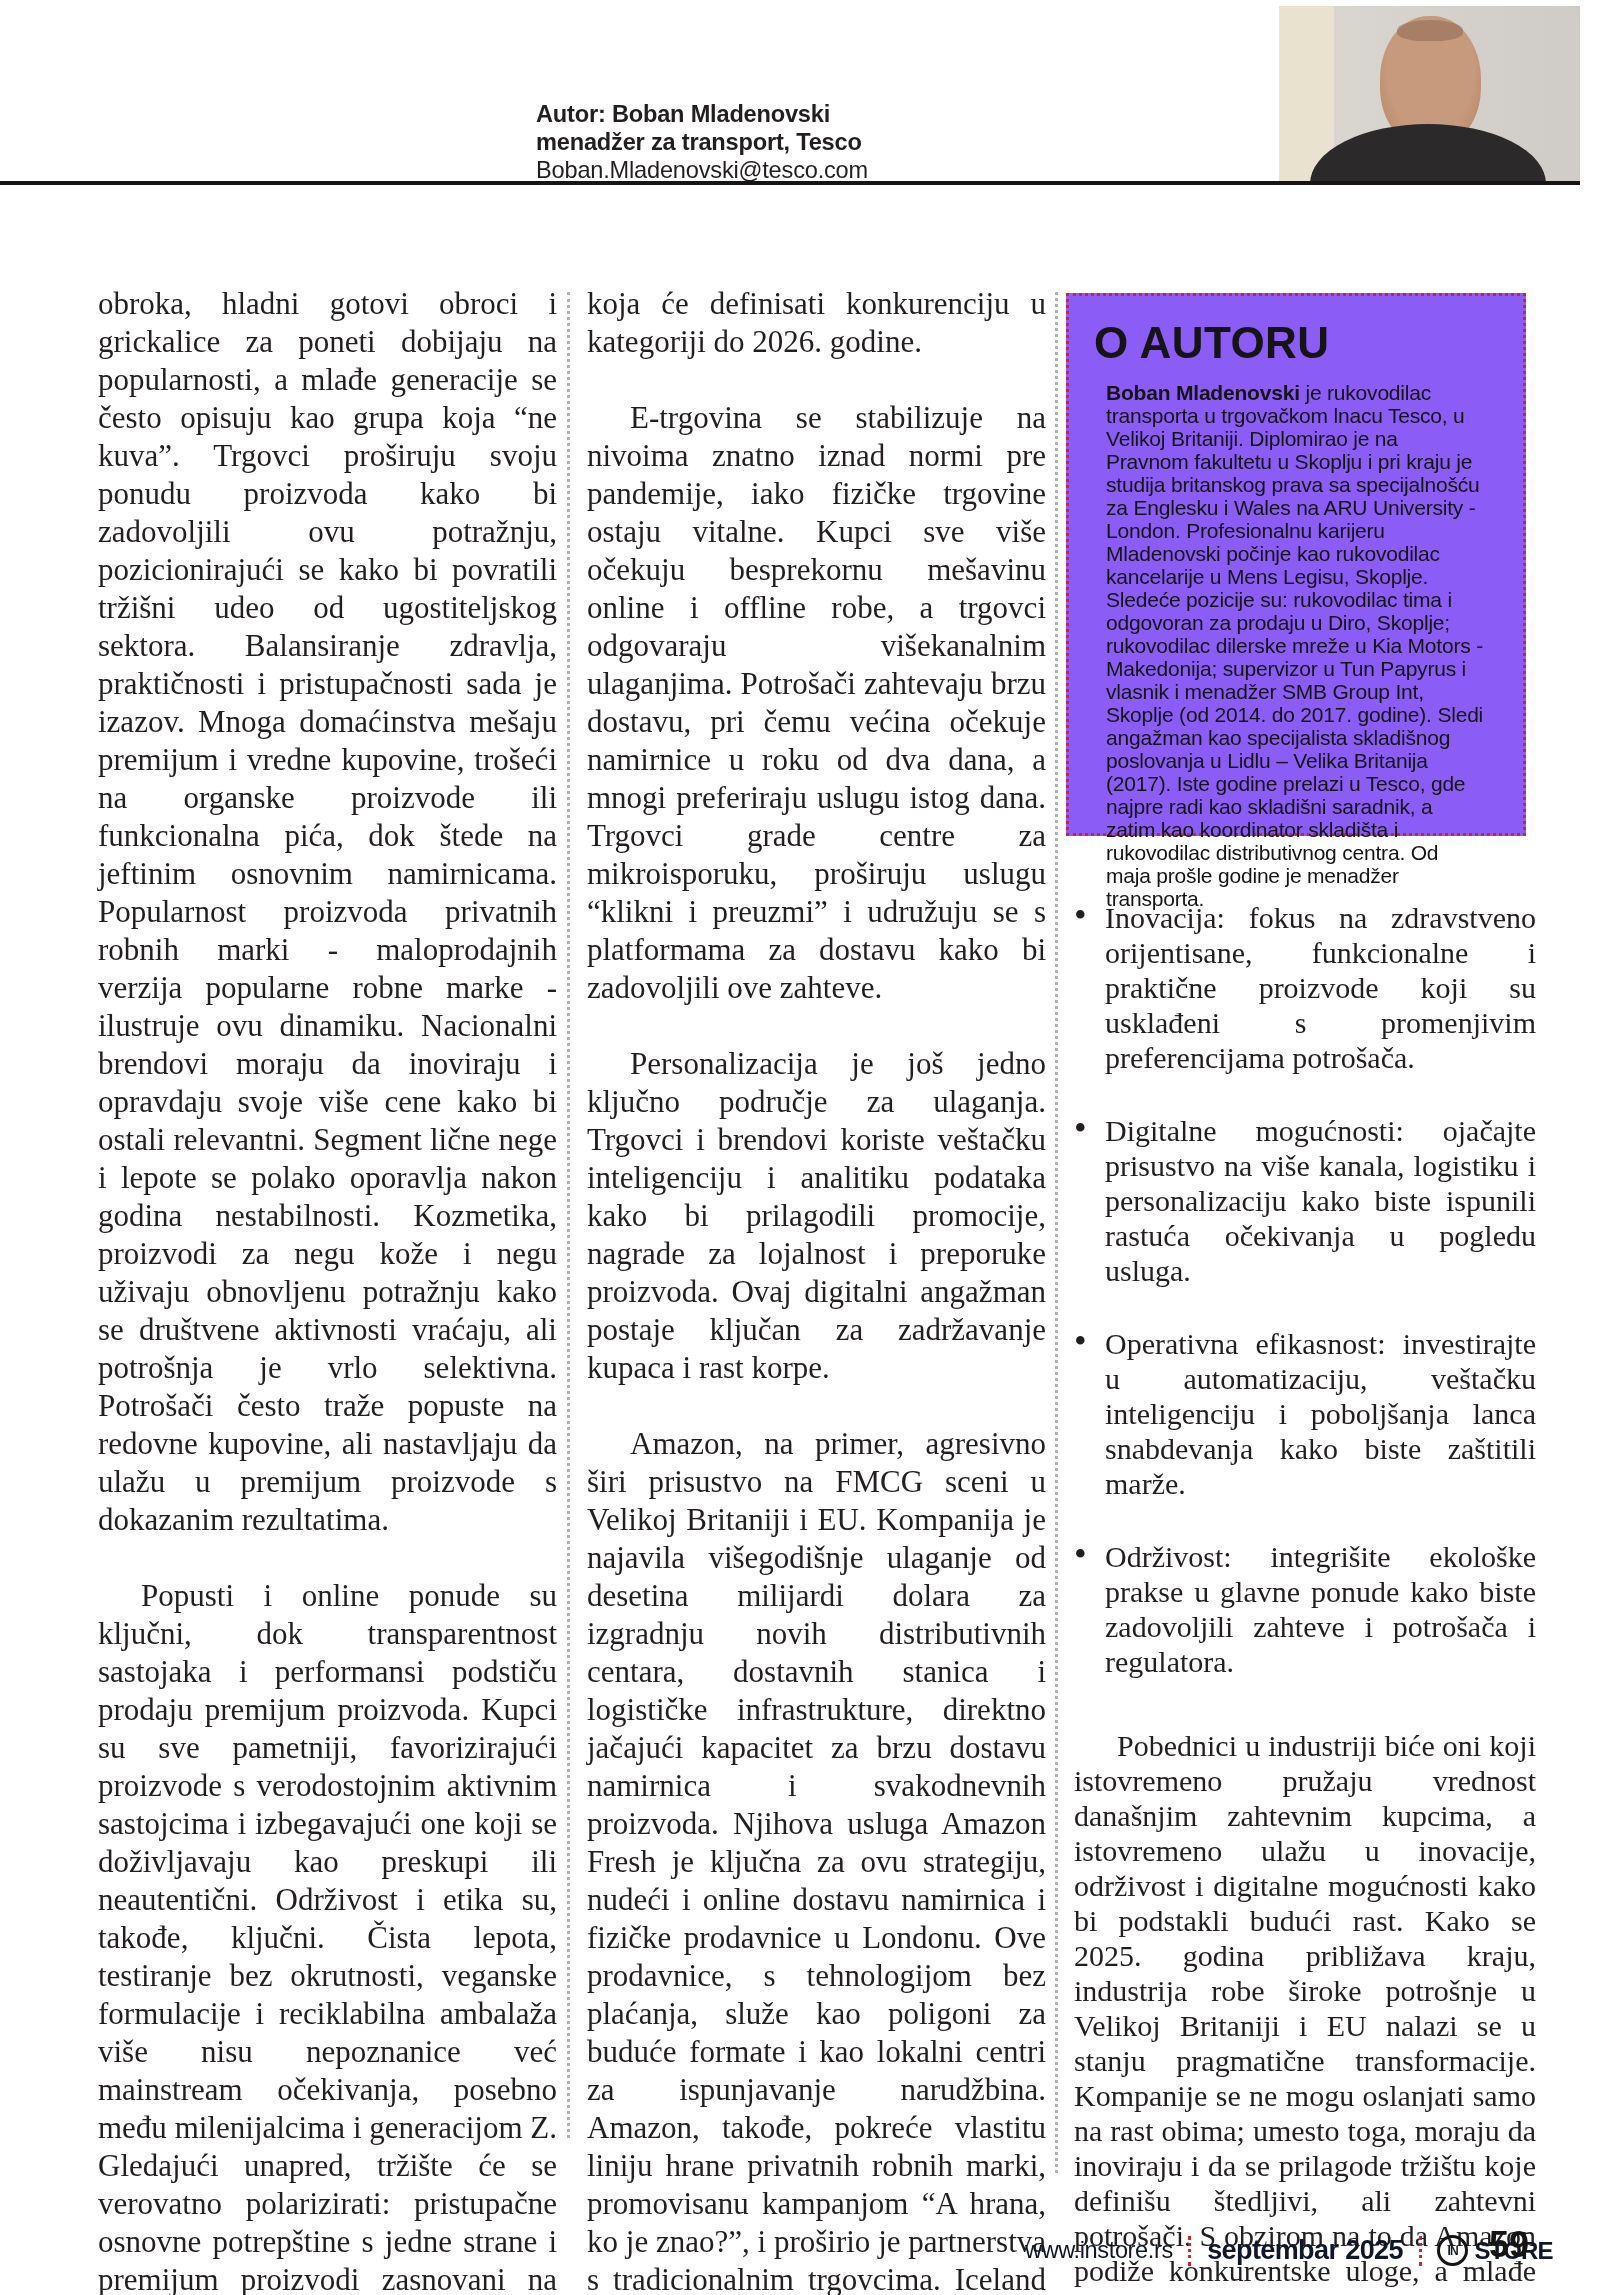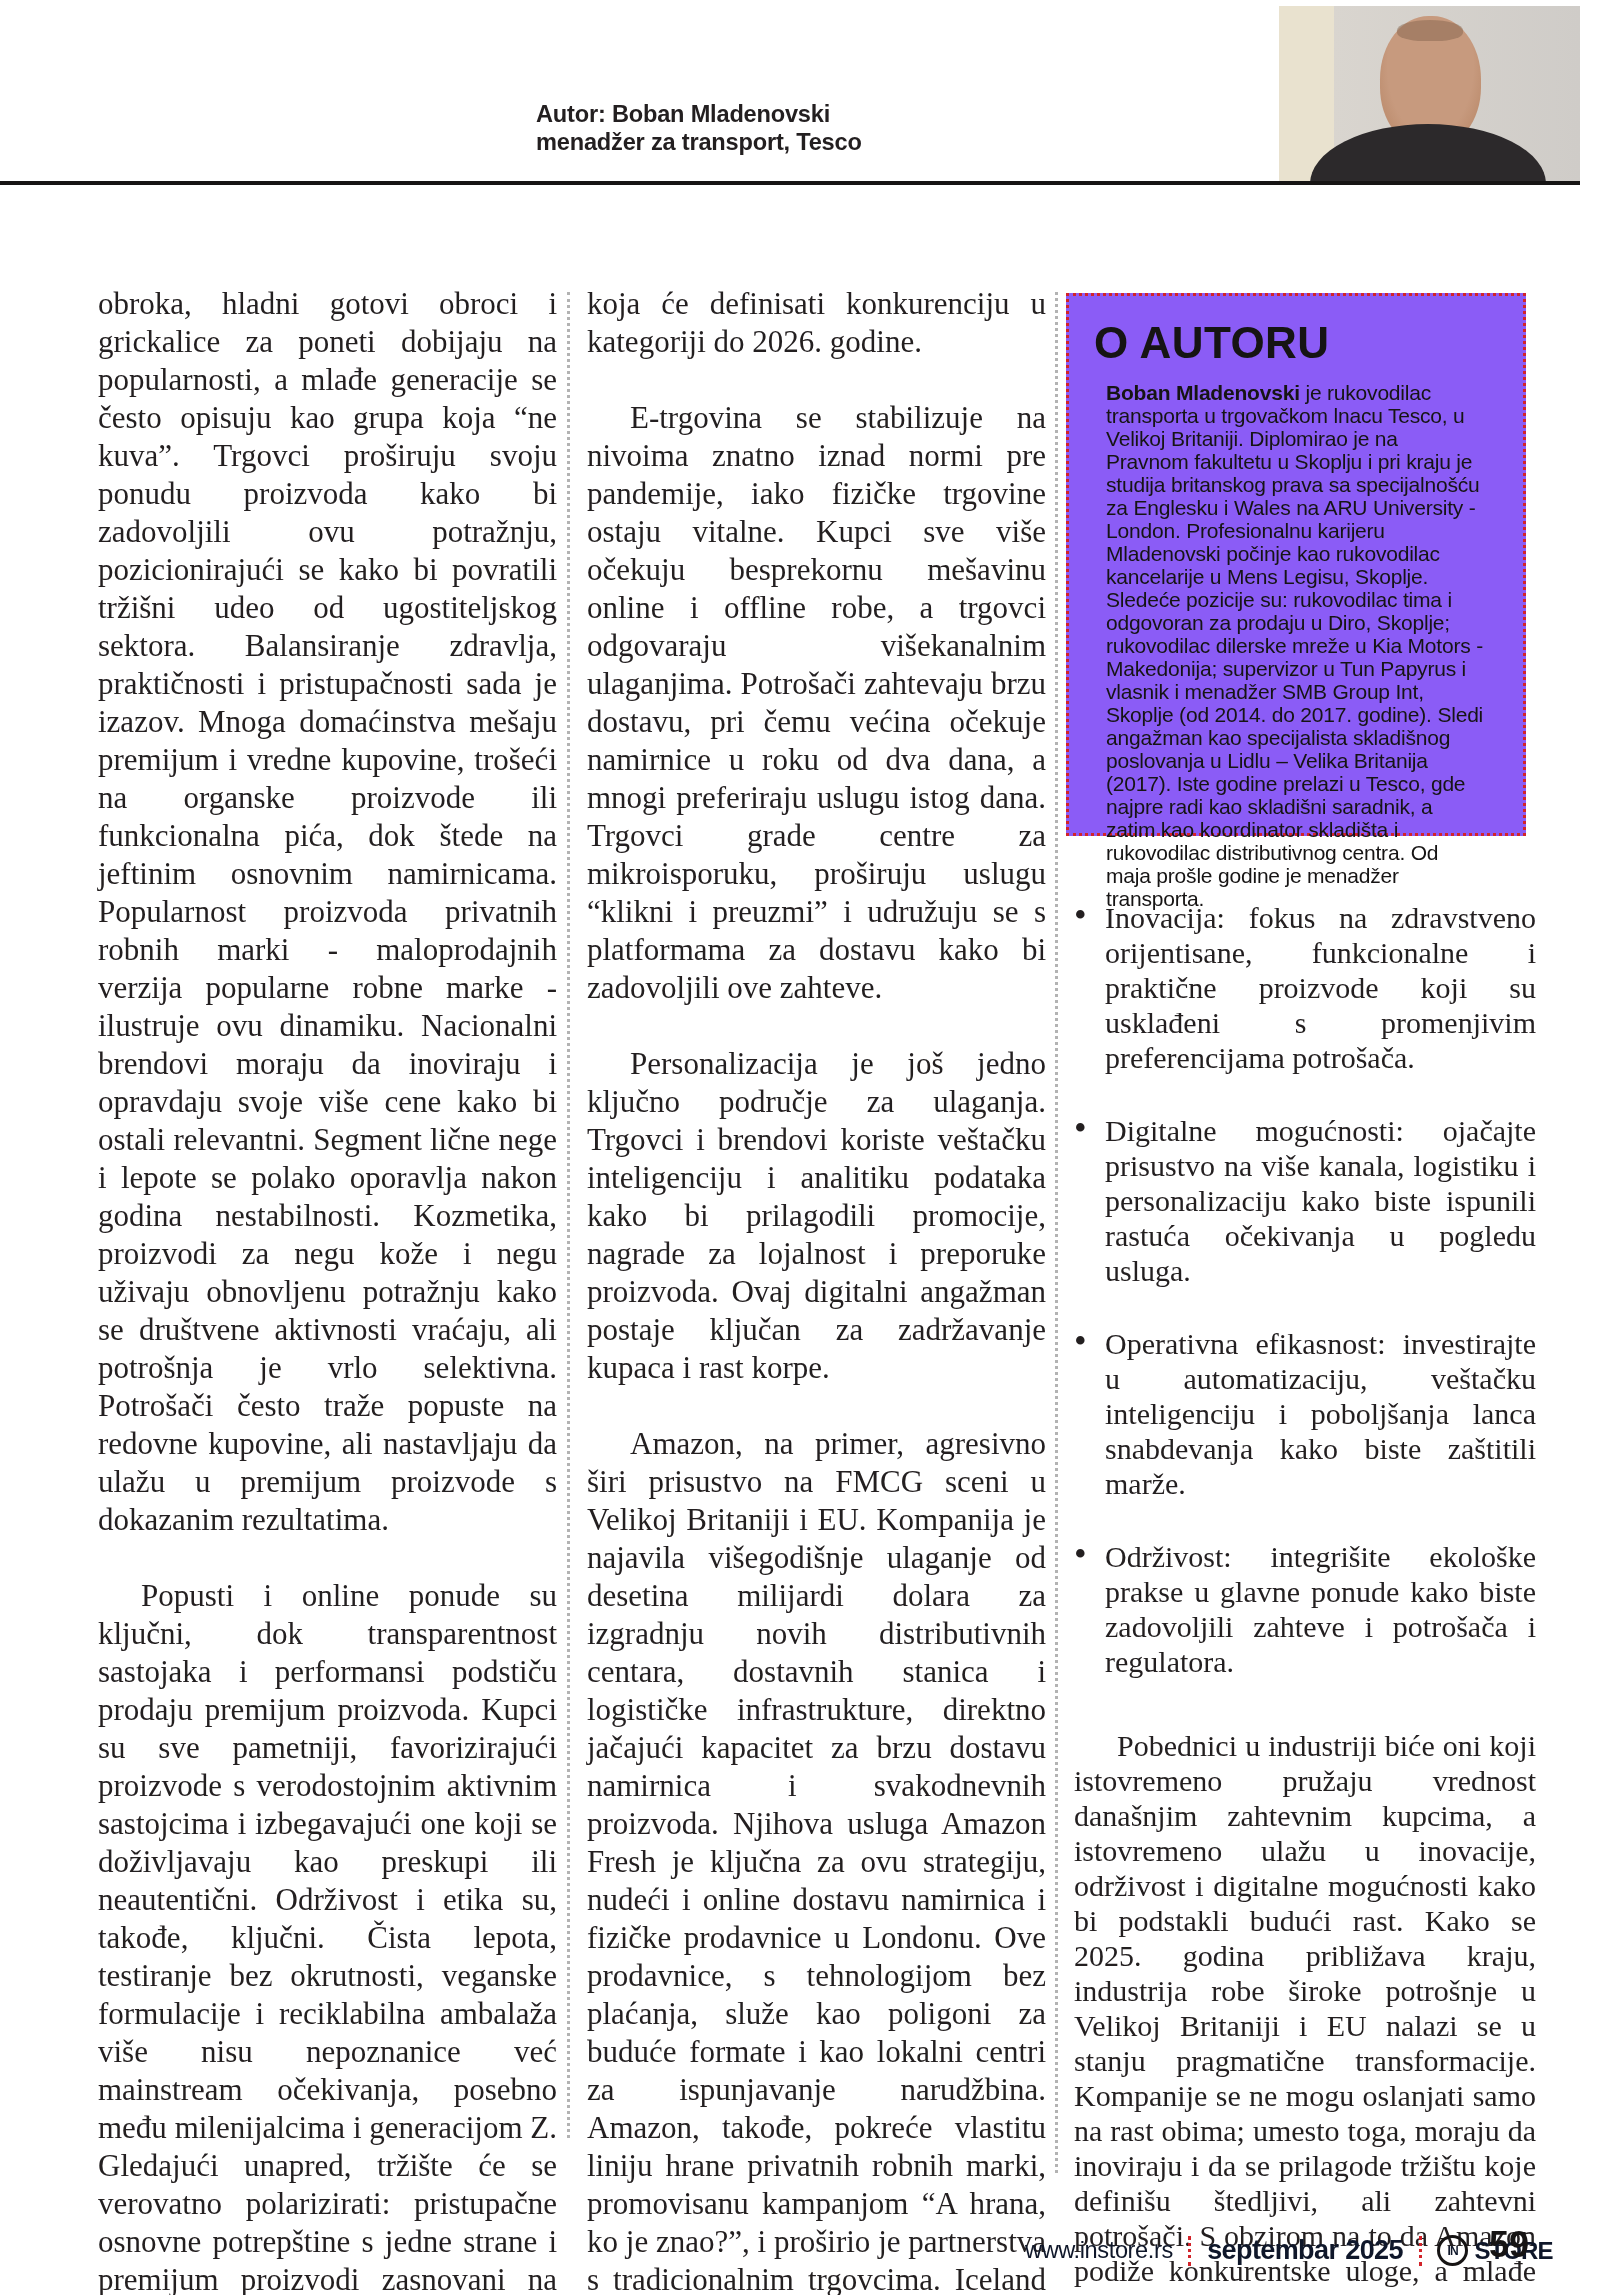--- a/index.html
+++ b/index.html
@@ -118,20 +118,21 @@
   }
 </style>
 </head>
 <body>
 
 <div class="page">
 
   <div class="author-block">
     <div class="b">Autor: Boban Mladenovski</div>
     <div class="b">menadžer za transport, Tesco</div>
+    <div>Boban.Mladenovski@tesco.com</div>
   </div>
 
   <div class="photo">
     <span class="head"></span>
     <span class="brow"></span>
     <span class="shirt"></span>
   </div>
 
   <div class="header-rule"></div>
 

